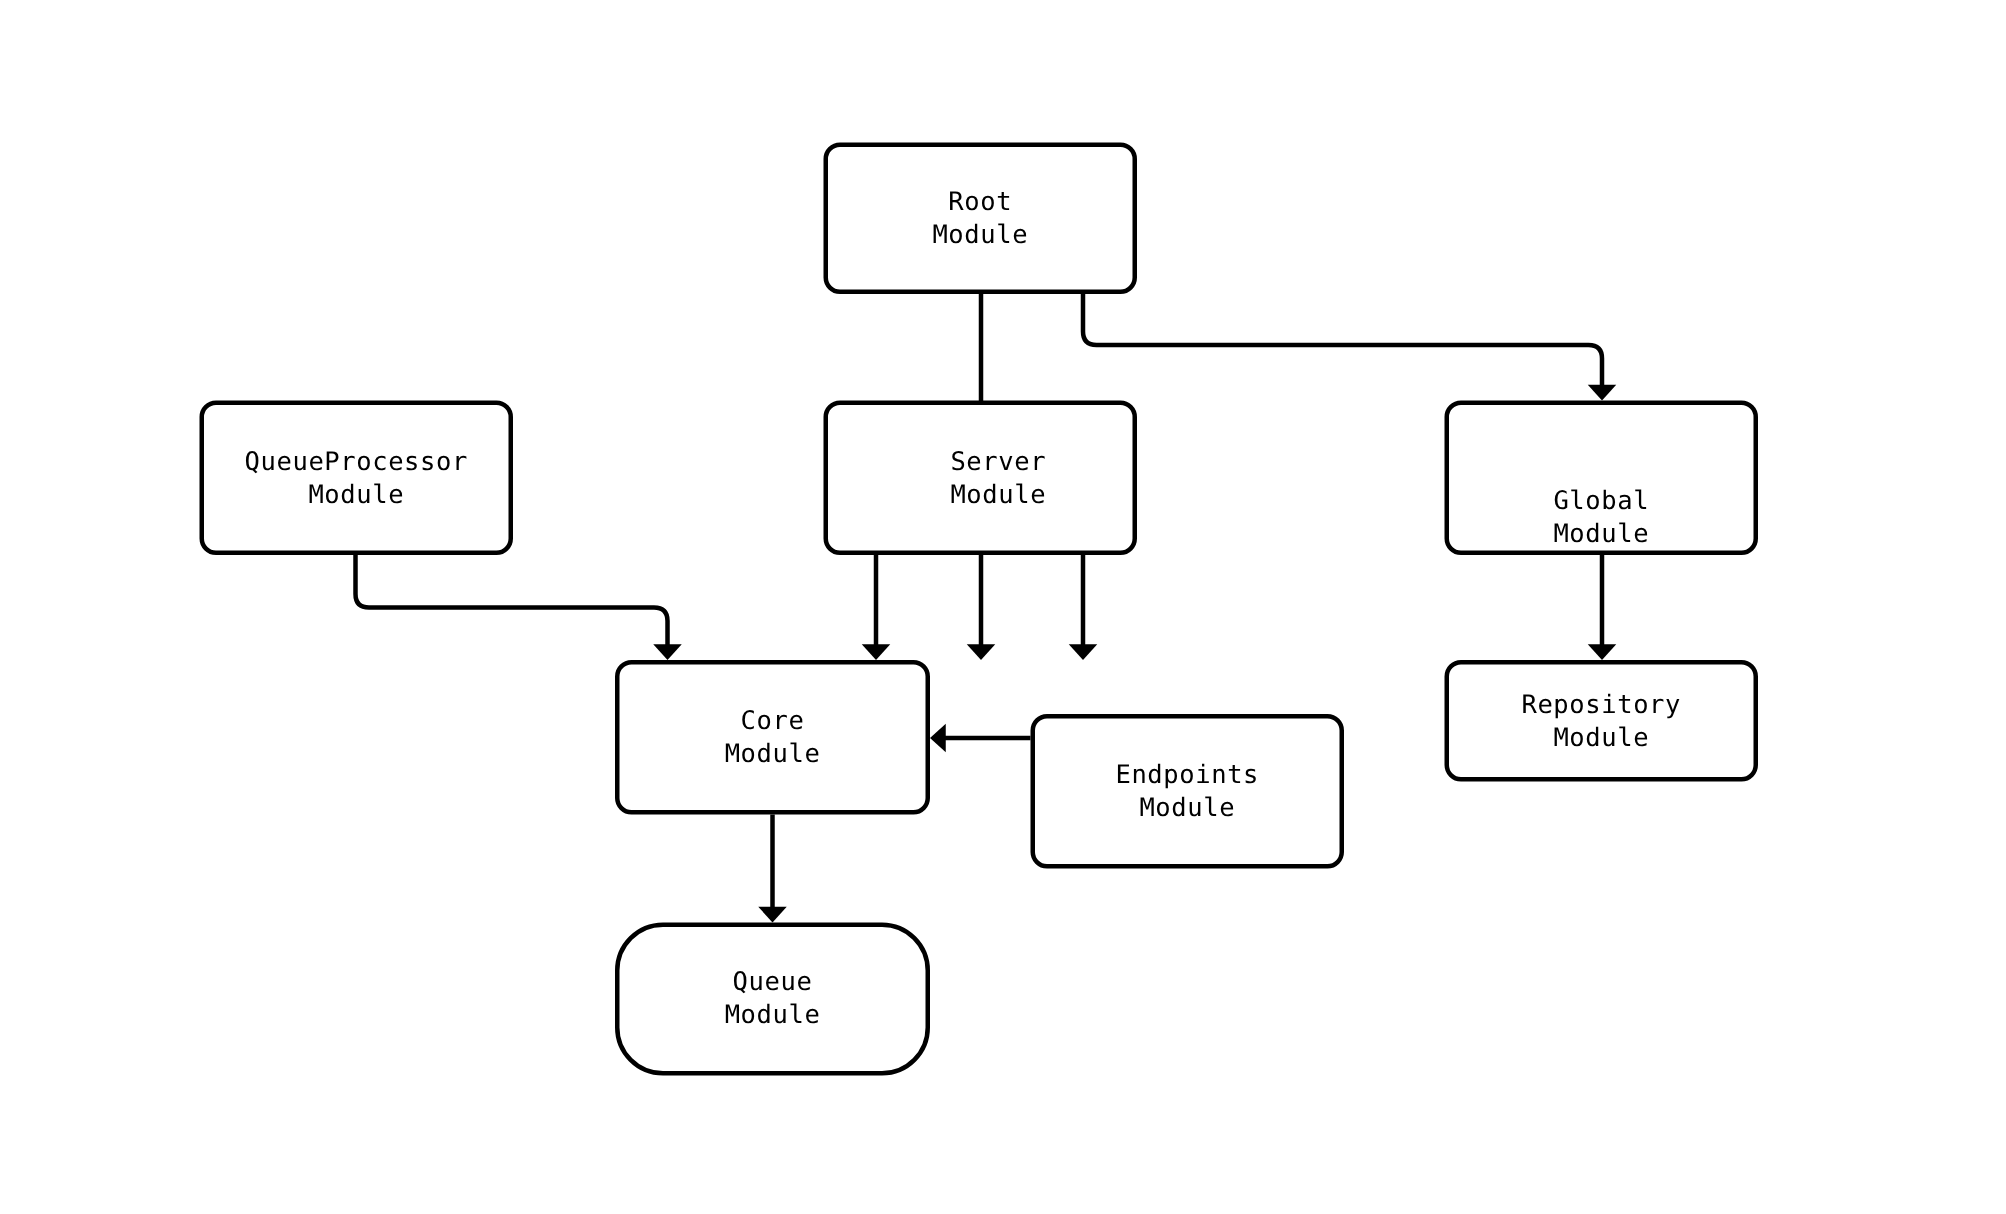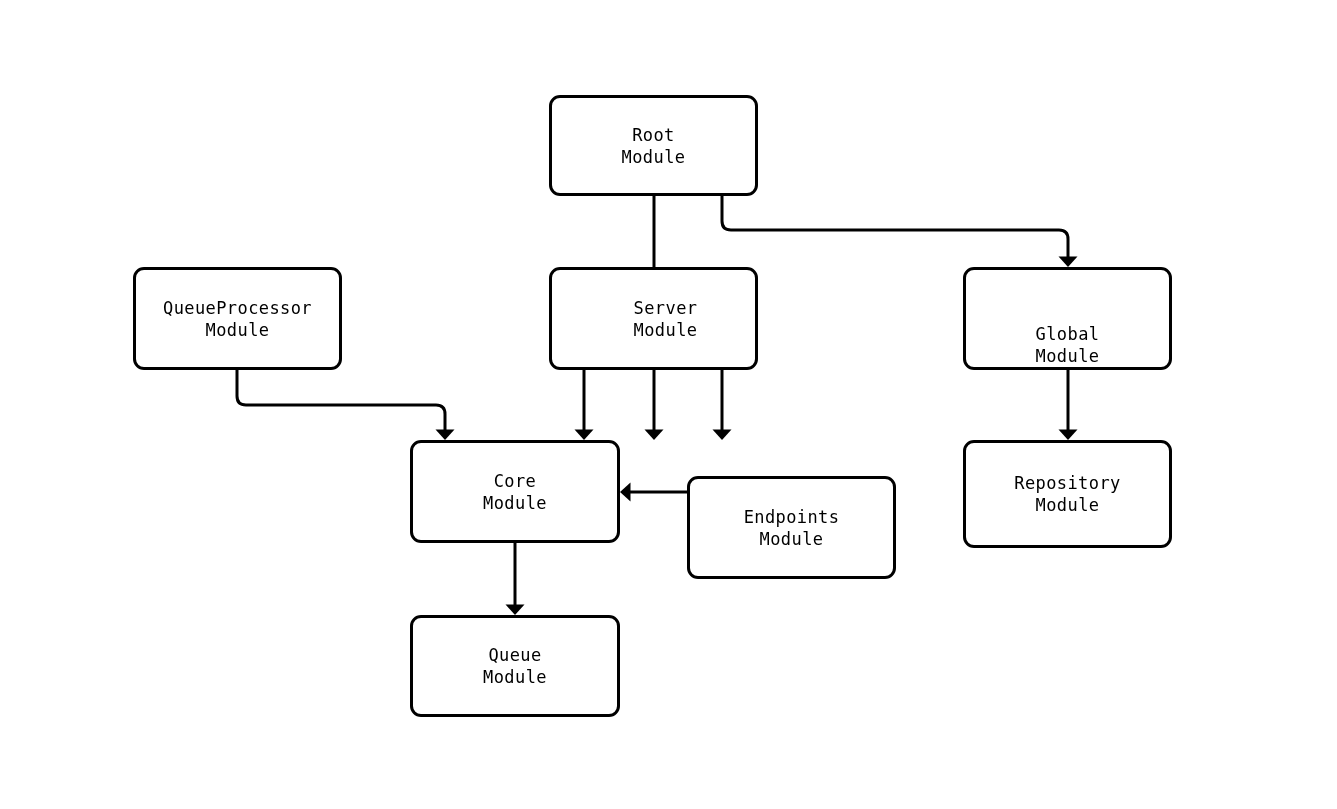--- a/index.html
+++ b/index.html
@@ -90,21 +90,21 @@
       <div class="node-label">Module</div>
     </div>
     <div class="node" style="left: 410px; top: 440px; width: 210px; height: 103px;">
       <div class="node-label">Core</div>
       <div class="node-label">Module</div>
     </div>
     <div class="node" style="left: 687px; top: 440px; width: 209px; height: 103px; margin-top: 36px;">
       <div class="node-label">Endpoints</div>
       <div class="node-label">Module</div>
     </div>
-    <div class="node" style="left: 963px; top: 440px; width: 209px; height: 108px;">
+    <div class="node" style="left: 963px; top: 440px; width: 209px; height: 81px;">
       <div class="node-label">Repository</div>
       <div class="node-label">Module</div>
     </div>
-    <div class="node" style="left: 410px; top: 615px; width: 210px; height: 102px;">
+    <div class="node" style="left: 410px; top: 615px; width: 210px; height: 102px; border-radius: 32px;">
       <div class="node-label">Queue</div>
       <div class="node-label">Module</div>
     </div>
   </div>
 
 </body></html>

